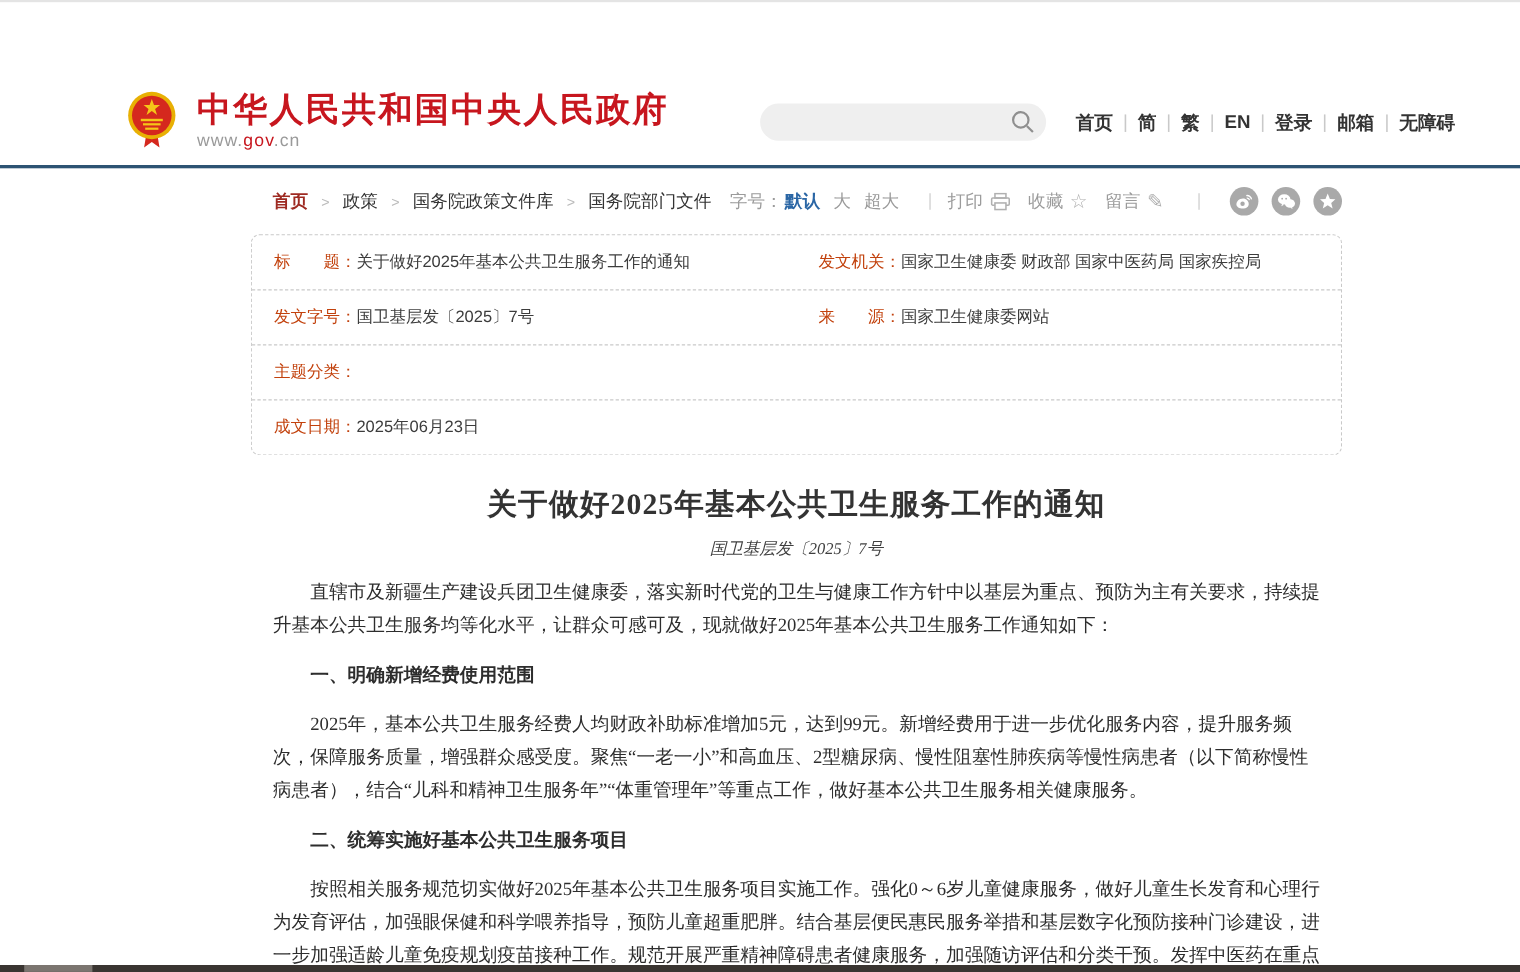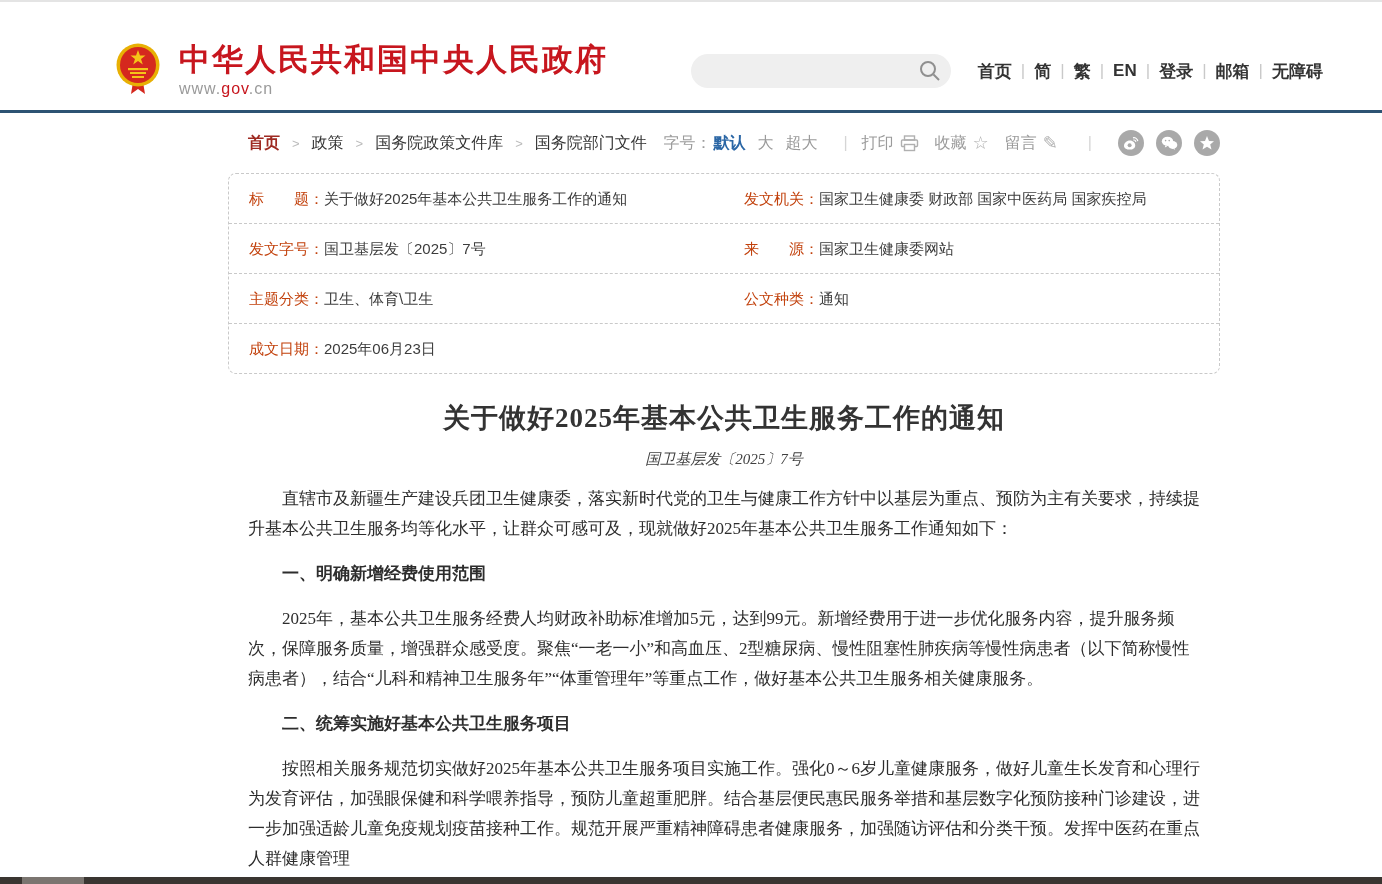--- a/index.html
+++ b/index.html
@@ -2,21 +2,21 @@
 <html><head>
 <meta charset="utf-8">
 <style>
   * { margin:0; padding:0; box-sizing:border-box; }
   html,body { width:1382px; height:884px; overflow:hidden; background:#fff;
               font-family:"Liberation Sans", sans-serif; }
 
   .top-hairline { height:2px; background:#e4e4e4; width:100%; }
 
   
-  .site-header { position:relative; height:108px; background:#fff; }
+  .site-header { position:relative; height:108px; background:#fff;margin-top:40px; }
   .logo-block { position:absolute; left:113px; top:40px; display:flex; align-items:center; }
   .emblem { width:50px; height:56px; margin-right:16px; }
   .site-title { font-size:31px; font-weight:700; color:#c7161e; letter-spacing:2px;
                 font-family:"Liberation Sans", sans-serif; line-height:34px; }
   .site-url { font-size:16px; margin-top:3px; color:#9a9a9a; letter-spacing:1px; }
   .site-url .gov { color:#c7161e; }
 
   .header-right { position:absolute; right:50px; top:52px; display:flex; align-items:center; }
   .search-box { width:260px; height:34px; background:#efefef; border-radius:17px;
                 display:flex; align-items:center; padding:0 10px 0 16px; }
@@ -204,25 +204,20 @@
         <span class="meta-value">国卫基层发〔2025〕7号</span>
       </div>
       <div class="meta-cell">
         <span class="meta-label">来　　源：</span>
         <span class="meta-value">国家卫生健康委网站</span>
       </div>
     </div>
     <div class="meta-row">
       <div class="meta-cell">
         <span class="meta-label">主题分类：</span>
-        <span class="meta-value">卫生、体育\卫生</span>
-      </div>
-      <div class="meta-cell">
-        <span class="meta-label">公文种类：</span>
-        <span class="meta-value">通知</span>
       </div>
     </div>
     <div class="meta-row">
       <div class="meta-cell">
         <span class="meta-label">成文日期：</span>
         <span class="meta-value">2025年06月23日</span>
       </div>
       <div class="meta-cell"></div>
     </div>
   </div>

